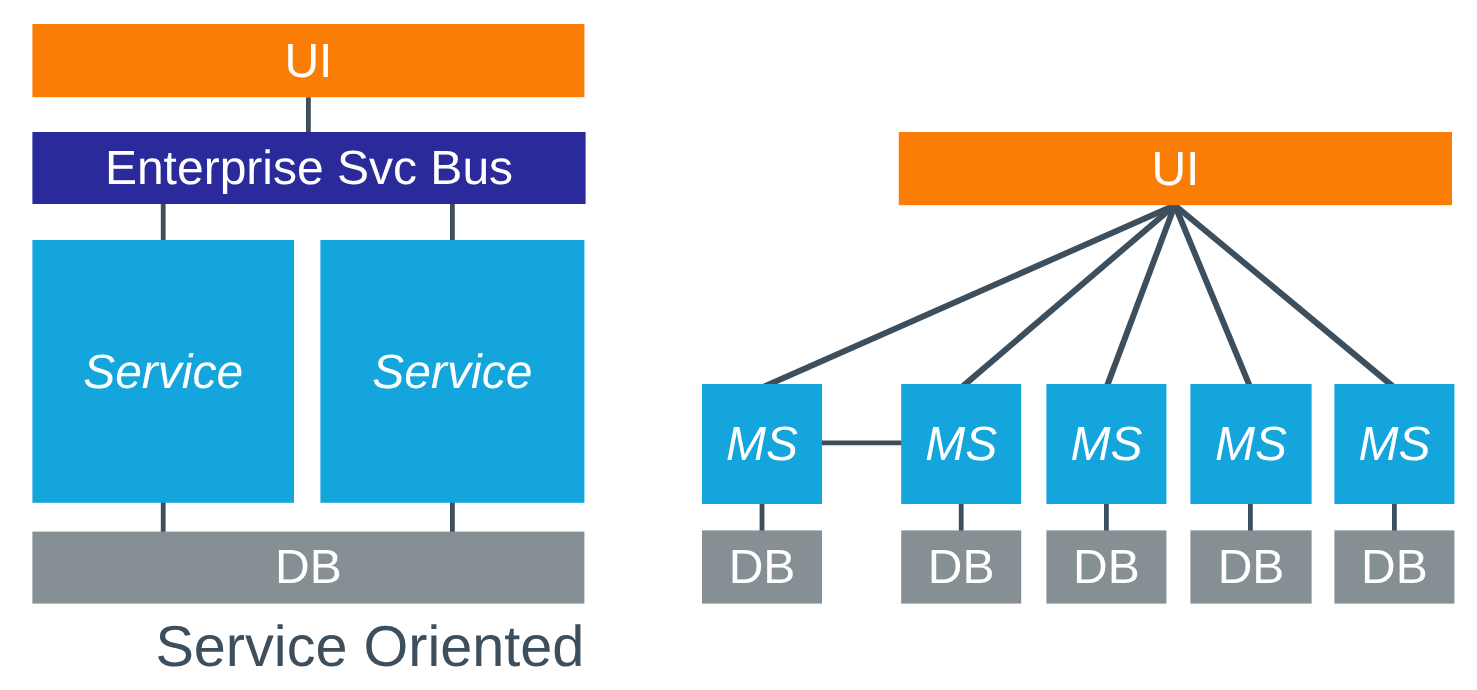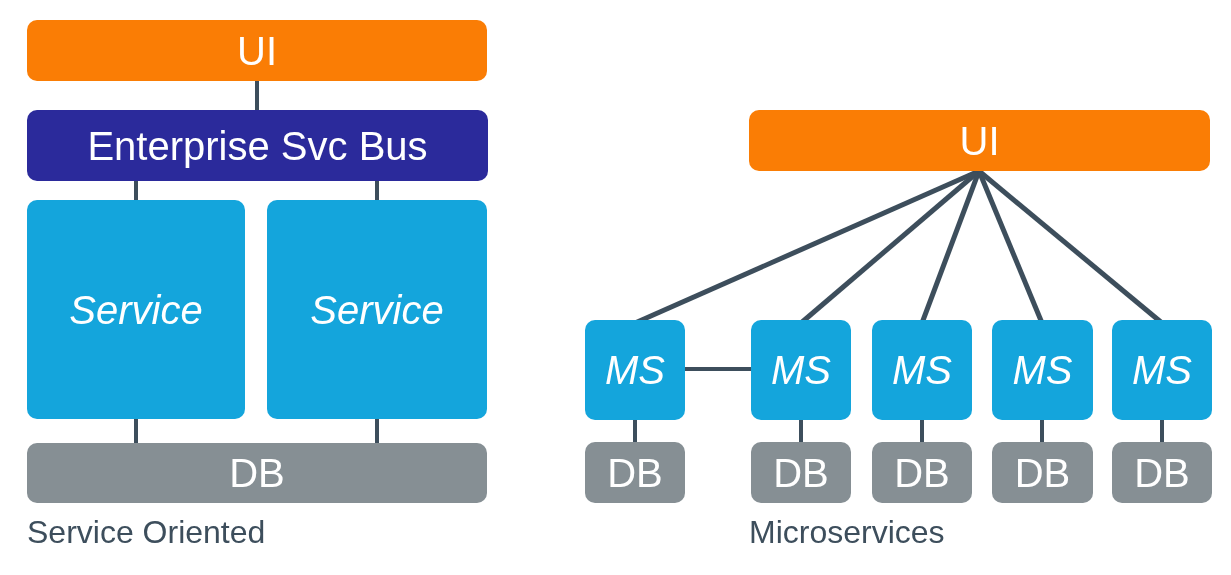--- a/index.html
+++ b/index.html
@@ -9,29 +9,29 @@
   }
   .canvas{
     position:relative;width:1231px;height:575px;background:#ffffff;overflow:hidden;
     font-family:"Liberation Sans","DejaVu Sans",sans-serif;
   }
   .lines{position:absolute;left:0;top:0;z-index:0;}
   .ln{stroke:var(--slate);stroke-width:4;fill:none;}
   .fan{stroke-width:5;}
   .box{
     position:absolute;z-index:1;display:flex;align-items:center;justify-content:center;
-    color:var(--text_on_fill);font-size:40px;line-height:1;white-space:nowrap;border-radius:10px;
+    color:var(--text_on_fill);font-size:40px;line-height:1;white-space:nowrap;
   }
   .orange{background:var(--orange);}
   .indigo{background:var(--indigo);}
   .cyan{background:var(--cyan);font-style:italic;}
   .gray{background:var(--gray);}
   .caption{
-    position:absolute;z-index:1;color:var(--slate);font-size:32px;line-height:1;
-    text-align:left;white-space:nowrap;
+    position:absolute;z-index:1;color:var(--slate);font-size:48px;line-height:1;
+    text-align:right;white-space:nowrap;
   }
 </style>
 </head>
 <body>
 
 <div class="canvas">
 
   <svg class="lines" width="1231" height="575">
 
     <line class="ln" x1="257" y1="81" x2="257" y2="112"></line>
@@ -50,21 +50,21 @@
 
     <line class="ln" x1="635" y1="418" x2="635" y2="444"></line>
     <line class="ln" x1="801" y1="418" x2="801" y2="444"></line>
     <line class="ln" x1="922" y1="418" x2="922" y2="444"></line>
     <line class="ln" x1="1042" y1="418" x2="1042" y2="444"></line>
     <line class="ln" x1="1162" y1="418" x2="1162" y2="444"></line>
   </svg>
 
   <div class="box orange" style="left:27px;top:20px;width:460px;height:61px">UI</div>
 
-  <div class="box indigo" style="left:27px;top:110px;width:461px;height:71px">Enterprise Svc Bus</div>
+  <div class="box indigo" style="left:27px;top:110px;width:461px;height:60px">Enterprise Svc Bus</div>
 
   <div class="box cyan" style="left:27px;top:200px;width:218px;height:219px">Service</div>
 
   <div class="box cyan" style="left:267px;top:200px;width:220px;height:219px">Service</div>
 
   <div class="box gray" style="left:27px;top:443px;width:460px;height:60px">DB</div>
 
   <div class="caption" style="left:27px;top:516px;width:460px">Service Oriented</div>
 
   <div class="box orange" style="left:749px;top:110px;width:461px;height:61px">UI</div>
@@ -74,15 +74,14 @@
   <div class="box cyan" style="left:872px;top:320px;width:100px;height:100px">MS</div>
   <div class="box cyan" style="left:992px;top:320px;width:101px;height:100px">MS</div>
   <div class="box cyan" style="left:1112px;top:320px;width:100px;height:100px">MS</div>
 
   <div class="box gray" style="left:585px;top:442px;width:100px;height:61px">DB</div>
   <div class="box gray" style="left:751px;top:442px;width:100px;height:61px">DB</div>
   <div class="box gray" style="left:872px;top:442px;width:100px;height:61px">DB</div>
   <div class="box gray" style="left:992px;top:442px;width:101px;height:61px">DB</div>
   <div class="box gray" style="left:1112px;top:442px;width:100px;height:61px">DB</div>
 
-  <div class="caption" style="left:749px;top:516px;width:461px">Microservices</div>
 
 </div>
 
 </body></html>

